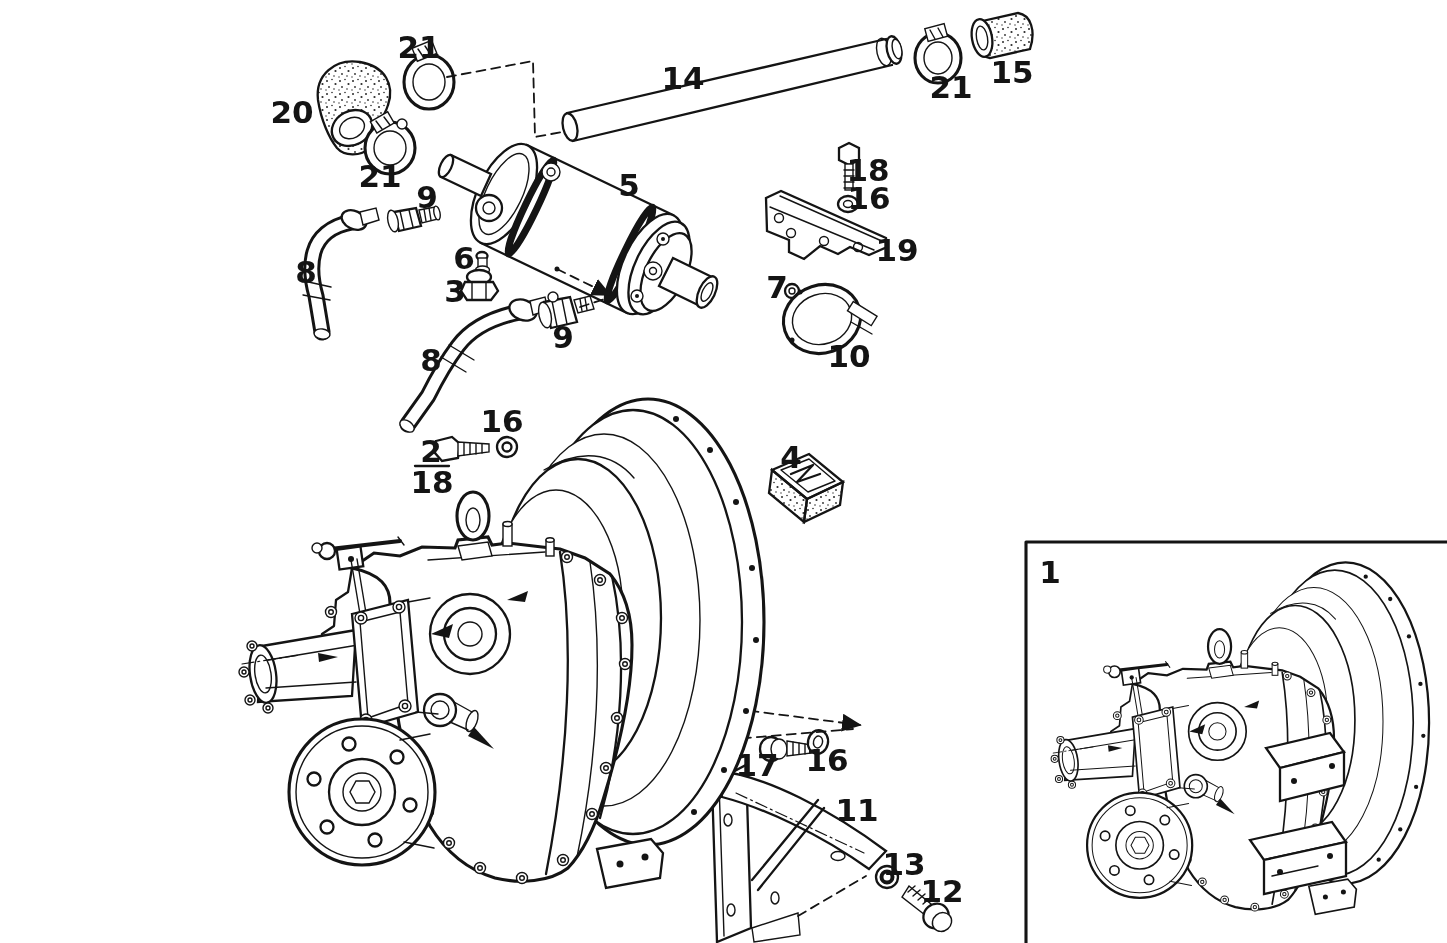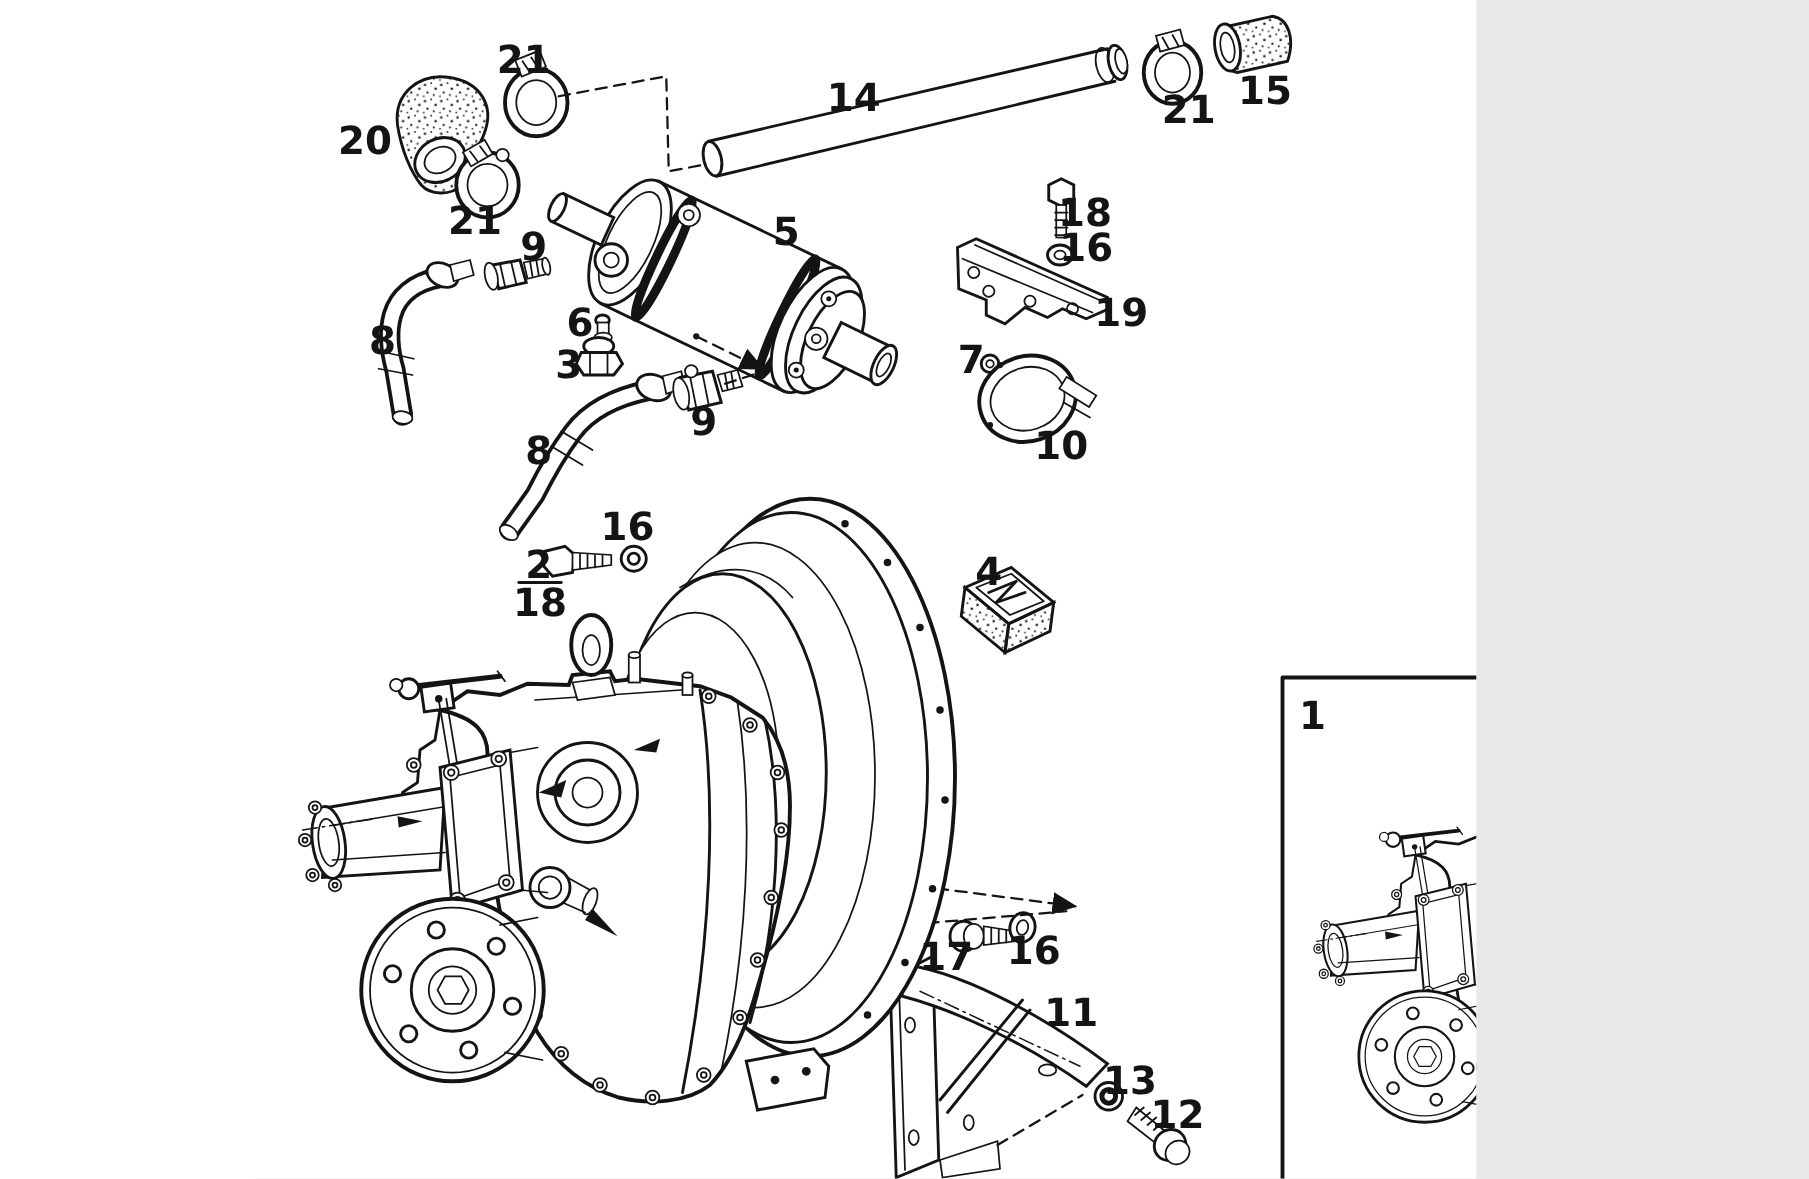--- a/index.html
+++ b/index.html
@@ -1,16 +1,16 @@
 <!DOCTYPE html>
 <html><head>
 <meta charset="utf-8">
 <style>
   html,body{margin:0;padding:0;background:#e8e8e8;}
-  .page{position:relative;width:1181px;height:943px;background:#ffffff;overflow:hidden;
+  .page{position:relative;width:1447px;height:943px;background:#ffffff;overflow:hidden;
         font-family:"DejaVu Sans", sans-serif;}
   svg{position:absolute;left:0;top:0;}
   .ln{fill:none;stroke:#141414;stroke-linecap:round;stroke-linejoin:round;}
   .s1{stroke-width:1.4;} .s2{stroke-width:2.3;} .s3{stroke-width:3.1;} .s4{stroke-width:4;}
   .wf{fill:#ffffff;stroke:#141414;}
   .blk{fill:#141414;stroke:none;}
   .dash{stroke-dasharray:9 6;stroke-width:1.8;}
   .dashdot{stroke-dasharray:12 4 2 4;stroke-width:1.2;}
   .spk{fill:url(#speckle);stroke:#141414;}
   .callout{font:bold 31px "DejaVu Sans", sans-serif;fill:#141414;text-anchor:middle;}

